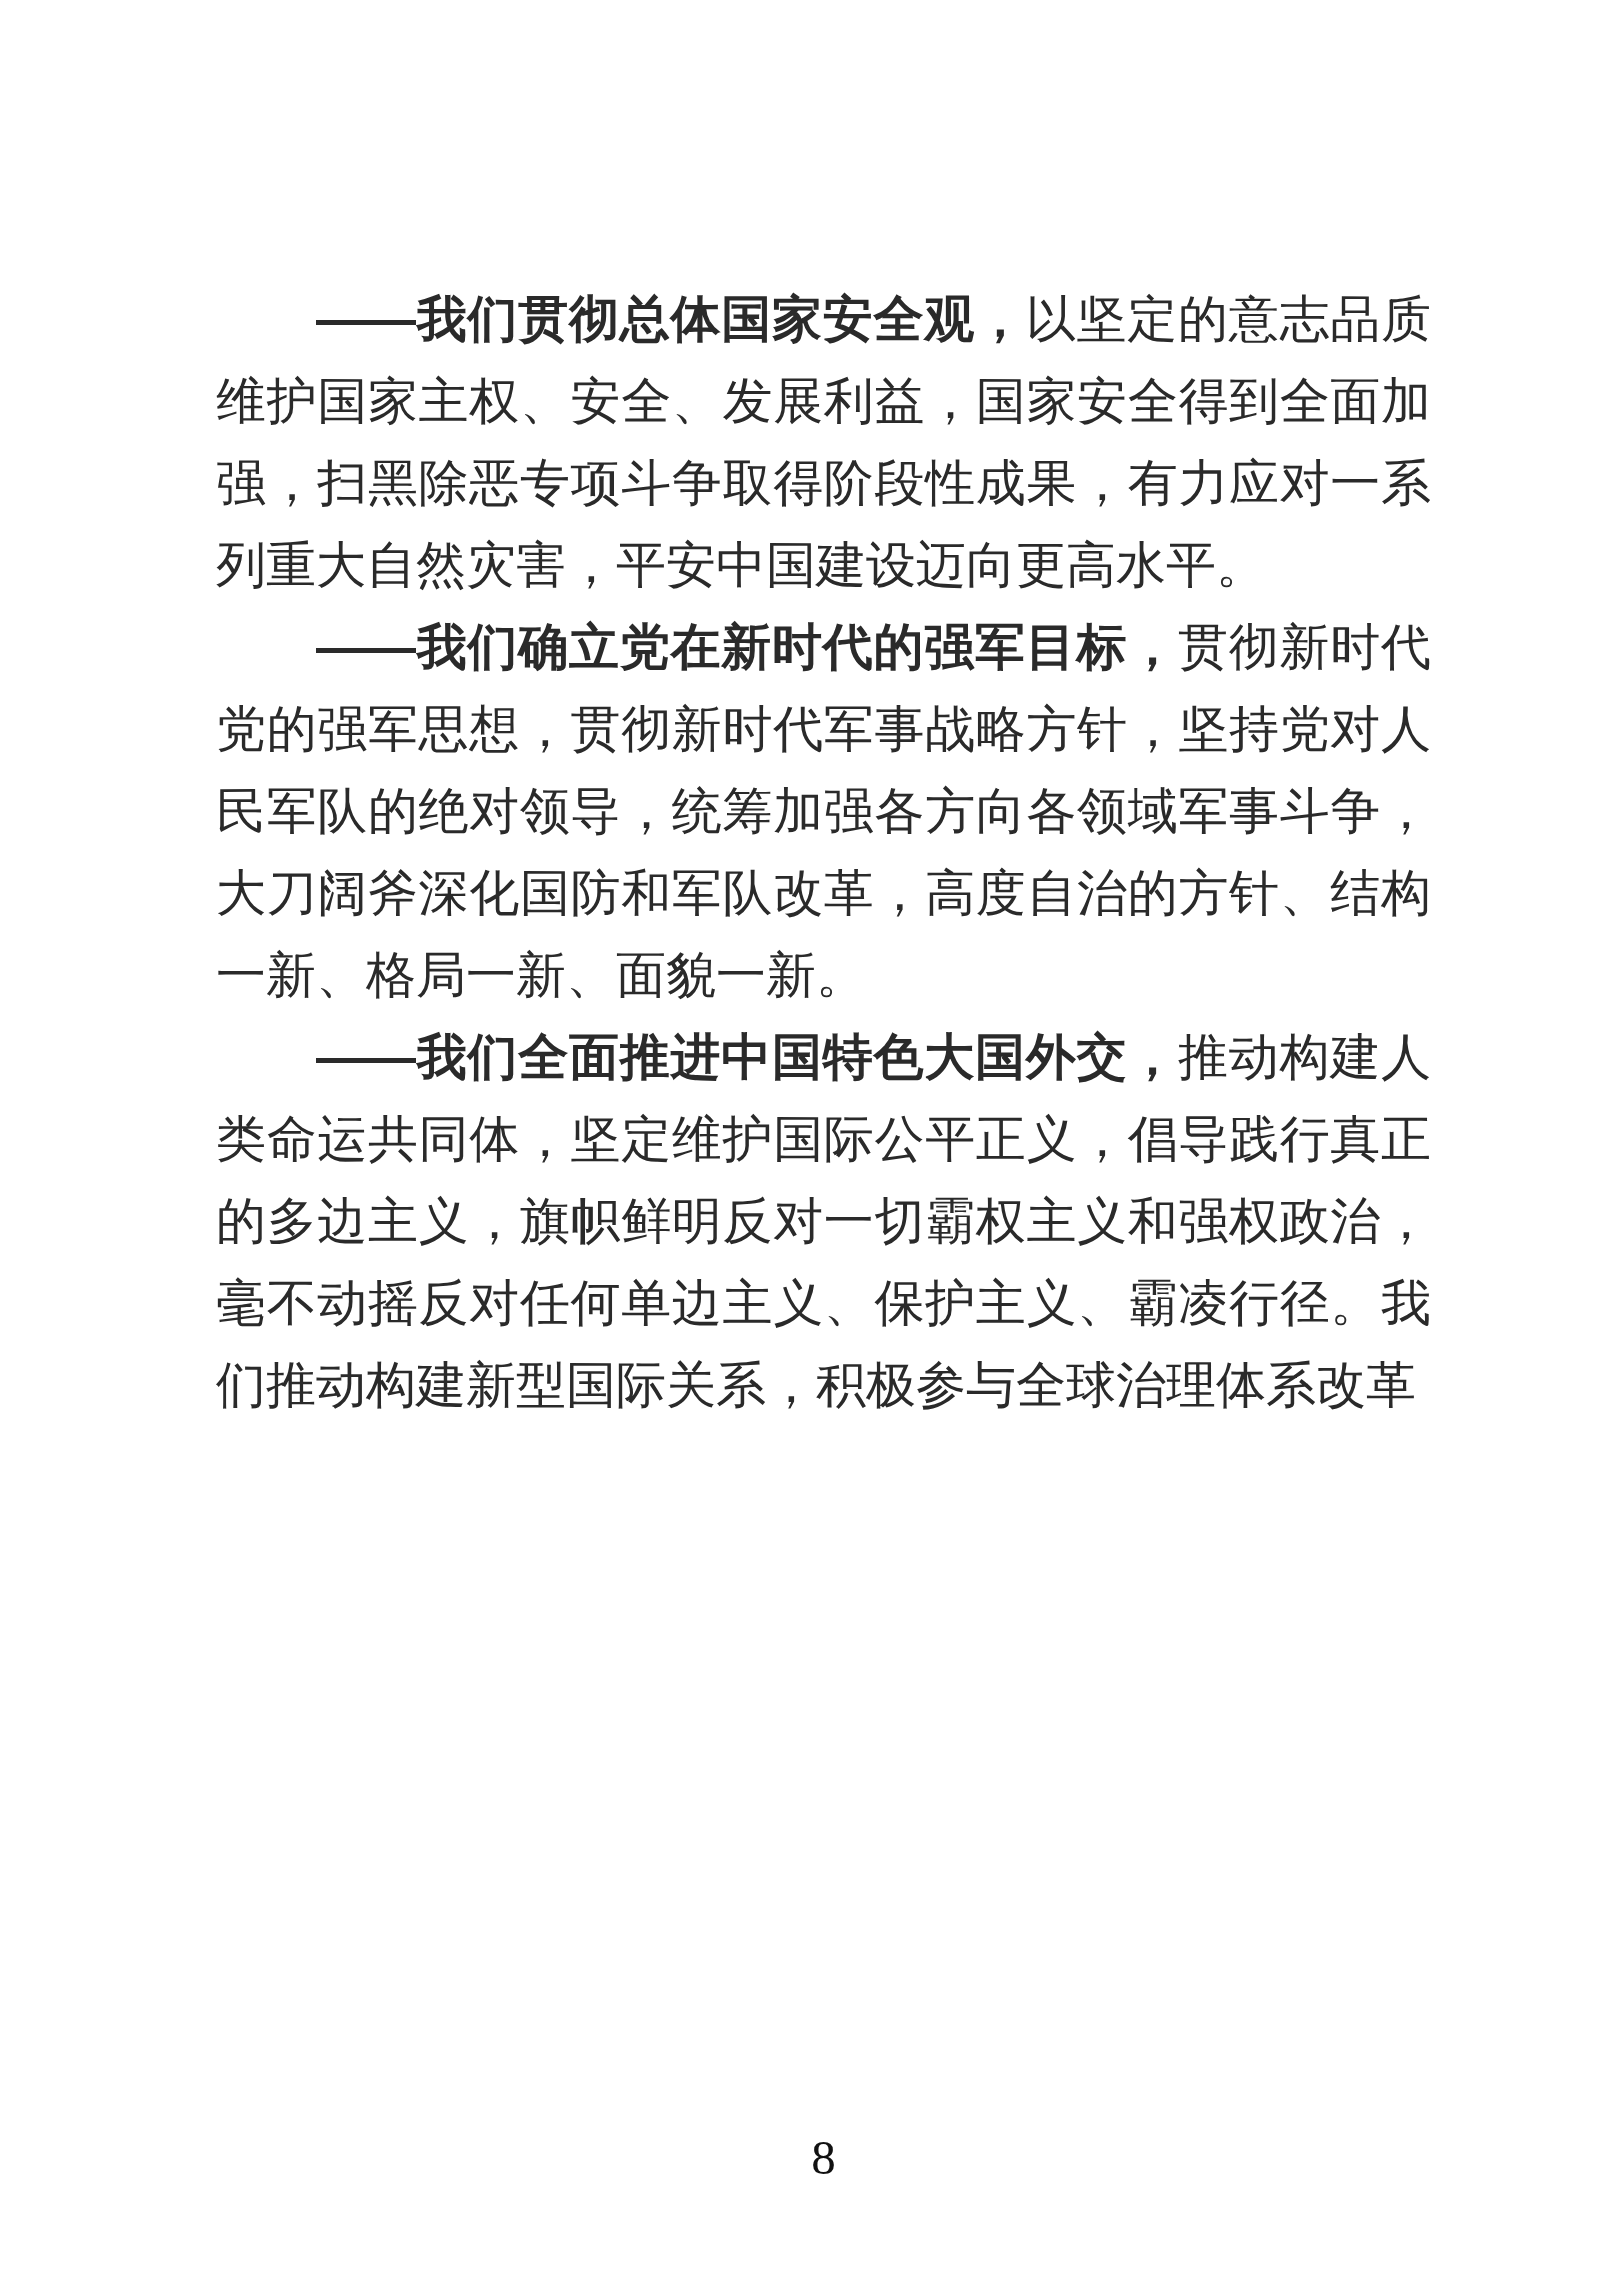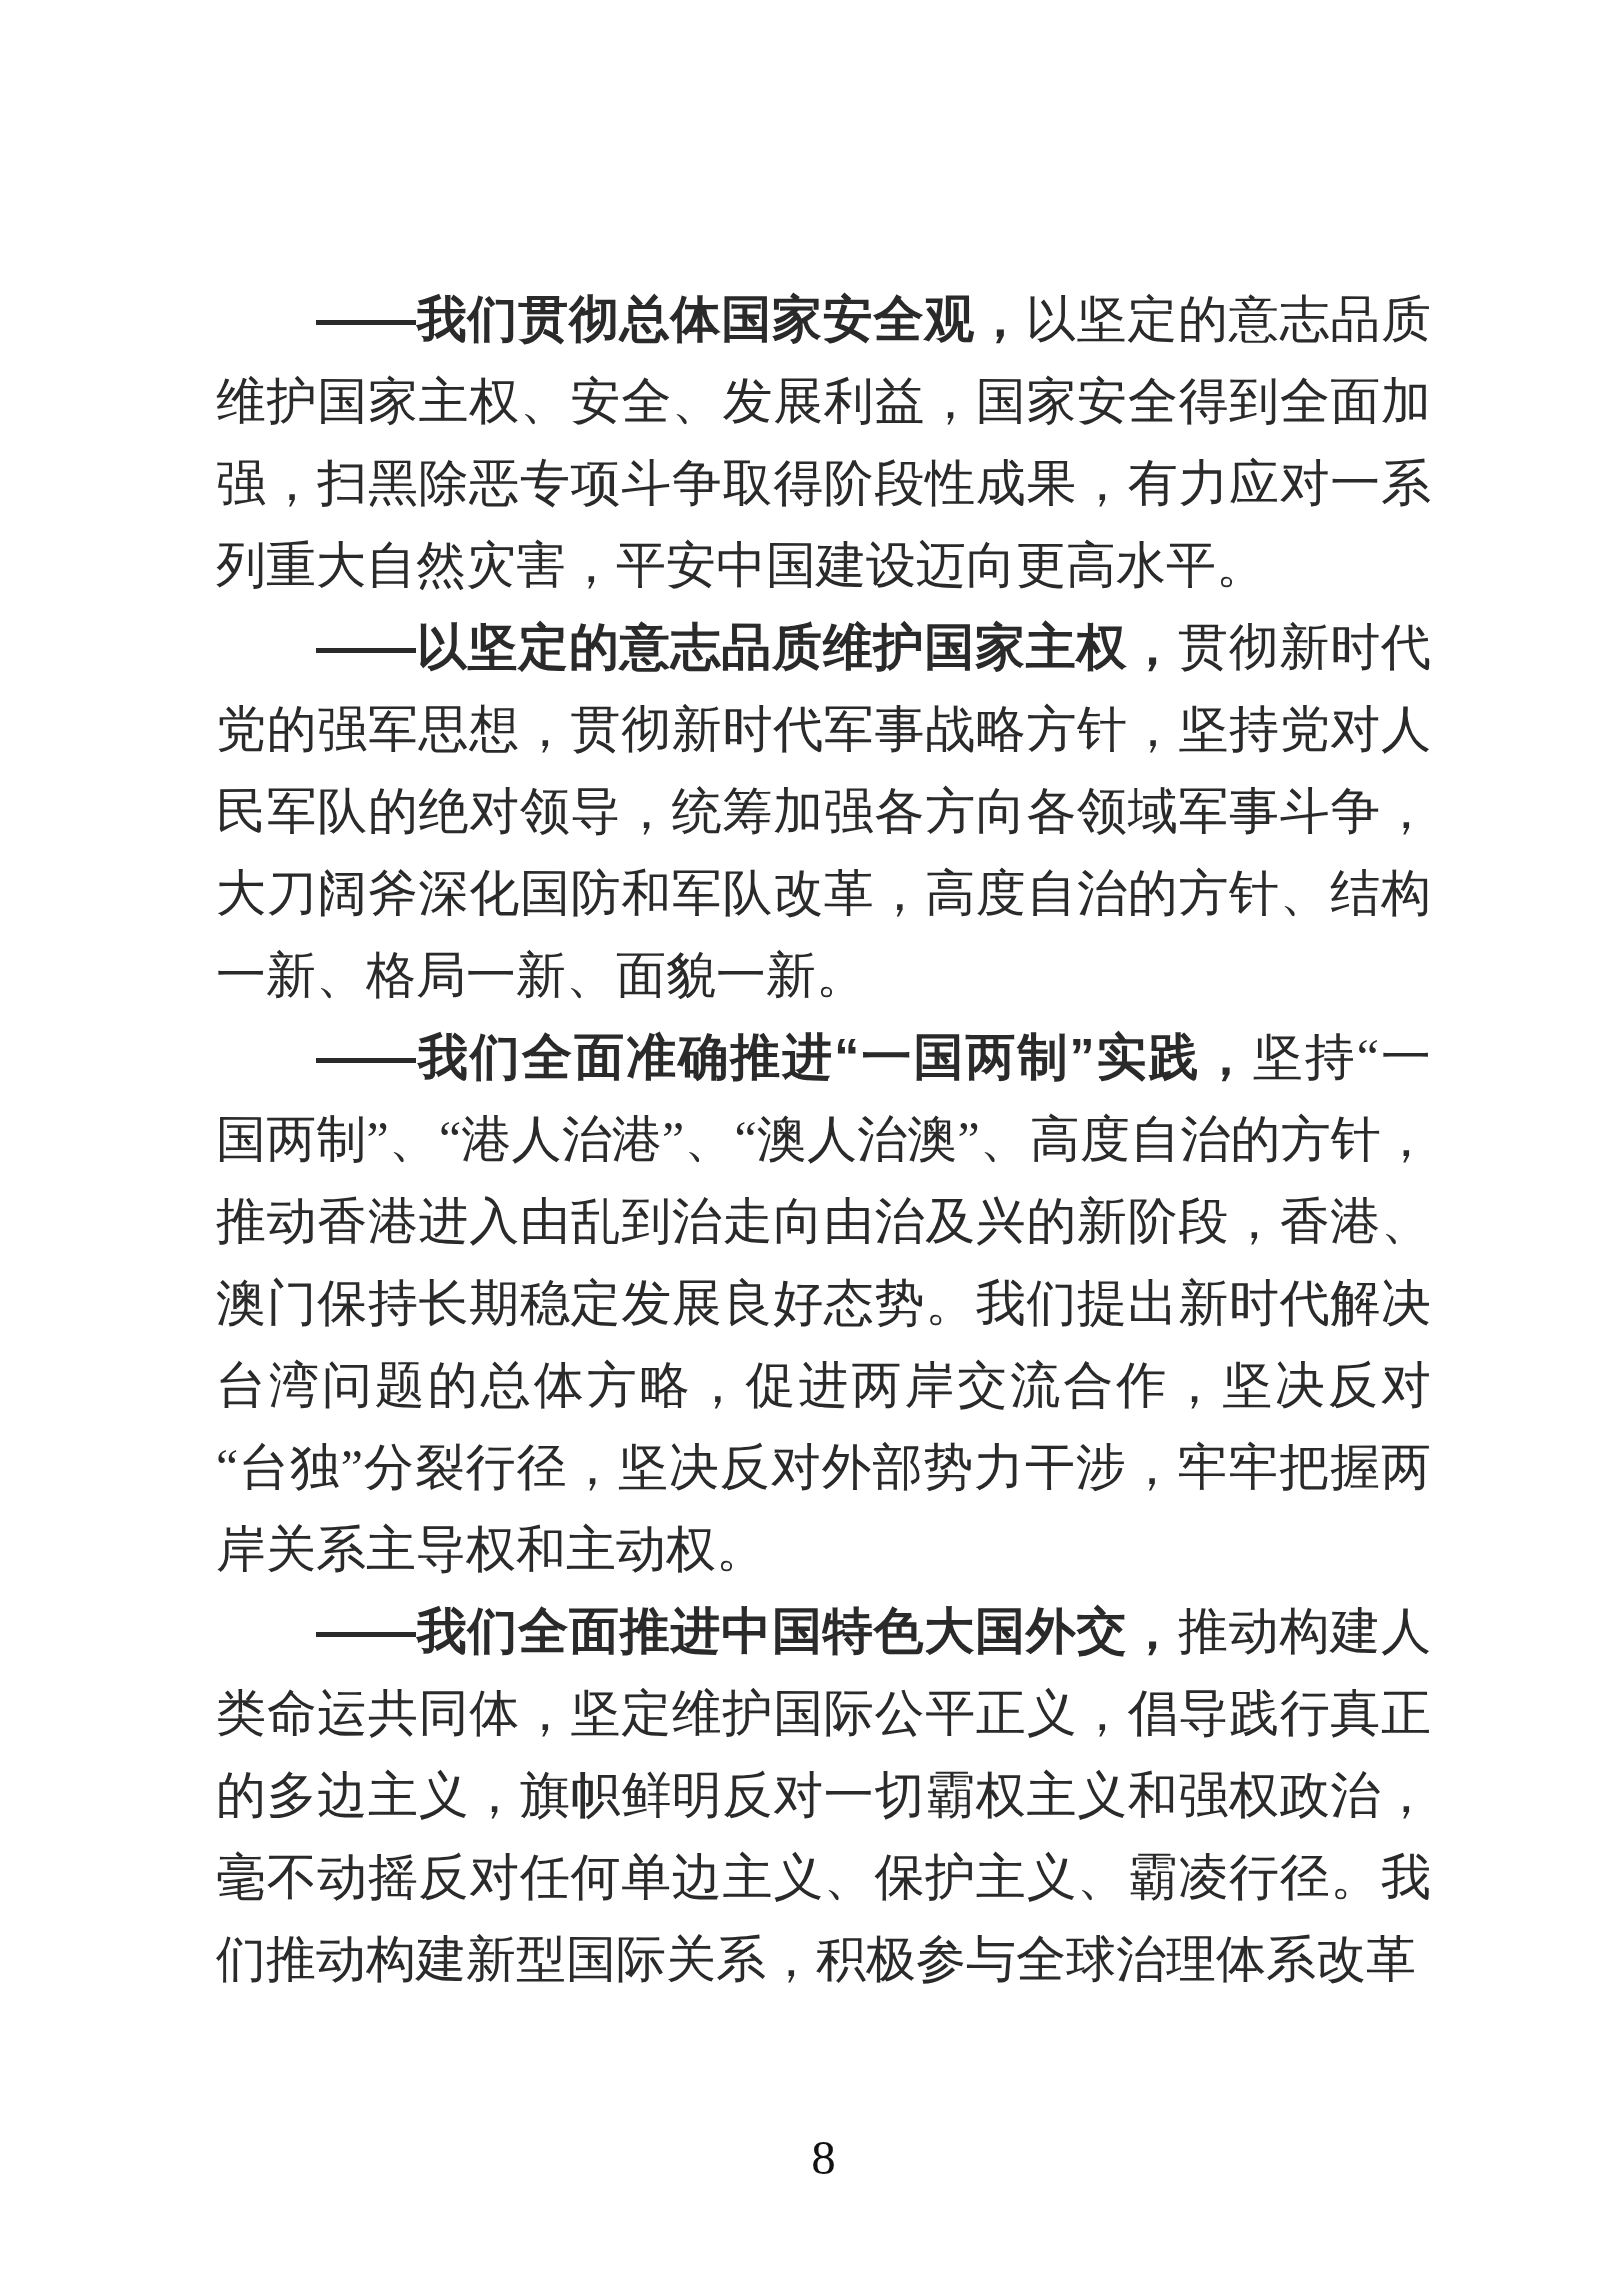--- a/index.html
+++ b/index.html
@@ -58,26 +58,23 @@
 
 <div class="page">
 
   <div class="text-block">
 
     <p class="para">
       <span class="lead">——我们贯彻总体国家安全观，</span><span class="body-text">以坚定的意志品质维护国家主权、安全、发展利益，国家安全得到全面加强，扫黑除恶专项斗争取得阶段性成果，有力应对一系列重大自然灾害，平安中国建设迈向更高水平。</span>
     </p>
 
     <p class="para">
-      <span class="lead">——以坚定的意志品质维护国家主权，</span><span class="body-text">贯彻新时代党的强军思想，贯彻新时代军事战略方针，坚持党对人民军队的绝对领导，统筹加强各方向各领域军事斗争，大刀阔斧深化国防和军队改革，高度自治的方针、结构一新、格局一新、面貌一新。</span>
+      <span class="lead">——我们确立党在新时代的强军目标，</span><span class="body-text">贯彻新时代党的强军思想，贯彻新时代军事战略方针，坚持党对人民军队的绝对领导，统筹加强各方向各领域军事斗争，大刀阔斧深化国防和军队改革，高度自治的方针、结构一新、格局一新、面貌一新。</span>
     </p>
 
-    <p class="para">
-      <span class="lead">——我们全面准确推进“一国两制”实践，</span><span class="body-text">坚持“一国两制”、“港人治港”、“澳人治澳”、高度自治的方针，推动香港进入由乱到治走向由治及兴的新阶段，香港、澳门保持长期稳定发展良好态势。我们提出新时代解决台湾问题的总体方略，促进两岸交流合作，坚决反对“台独”分裂行径，坚决反对外部势力干涉，牢牢把握两岸关系主导权和主动权。</span>
-    </p>
 
     <p class="para">
       <span class="lead">——我们全面推进中国特色大国外交，</span><span class="body-text">推动构建人类命运共同体，坚定维护国际公平正义，倡导践行真正的多边主义，旗帜鲜明反对一切霸权主义和强权政治，毫不动摇反对任何单边主义、保护主义、霸凌行径。我们推动构建新型国际关系，积极参与全球治理体系改革</span>
     </p>
 
   </div>
 
   <div class="page-number">8</div>
 
 </div>

